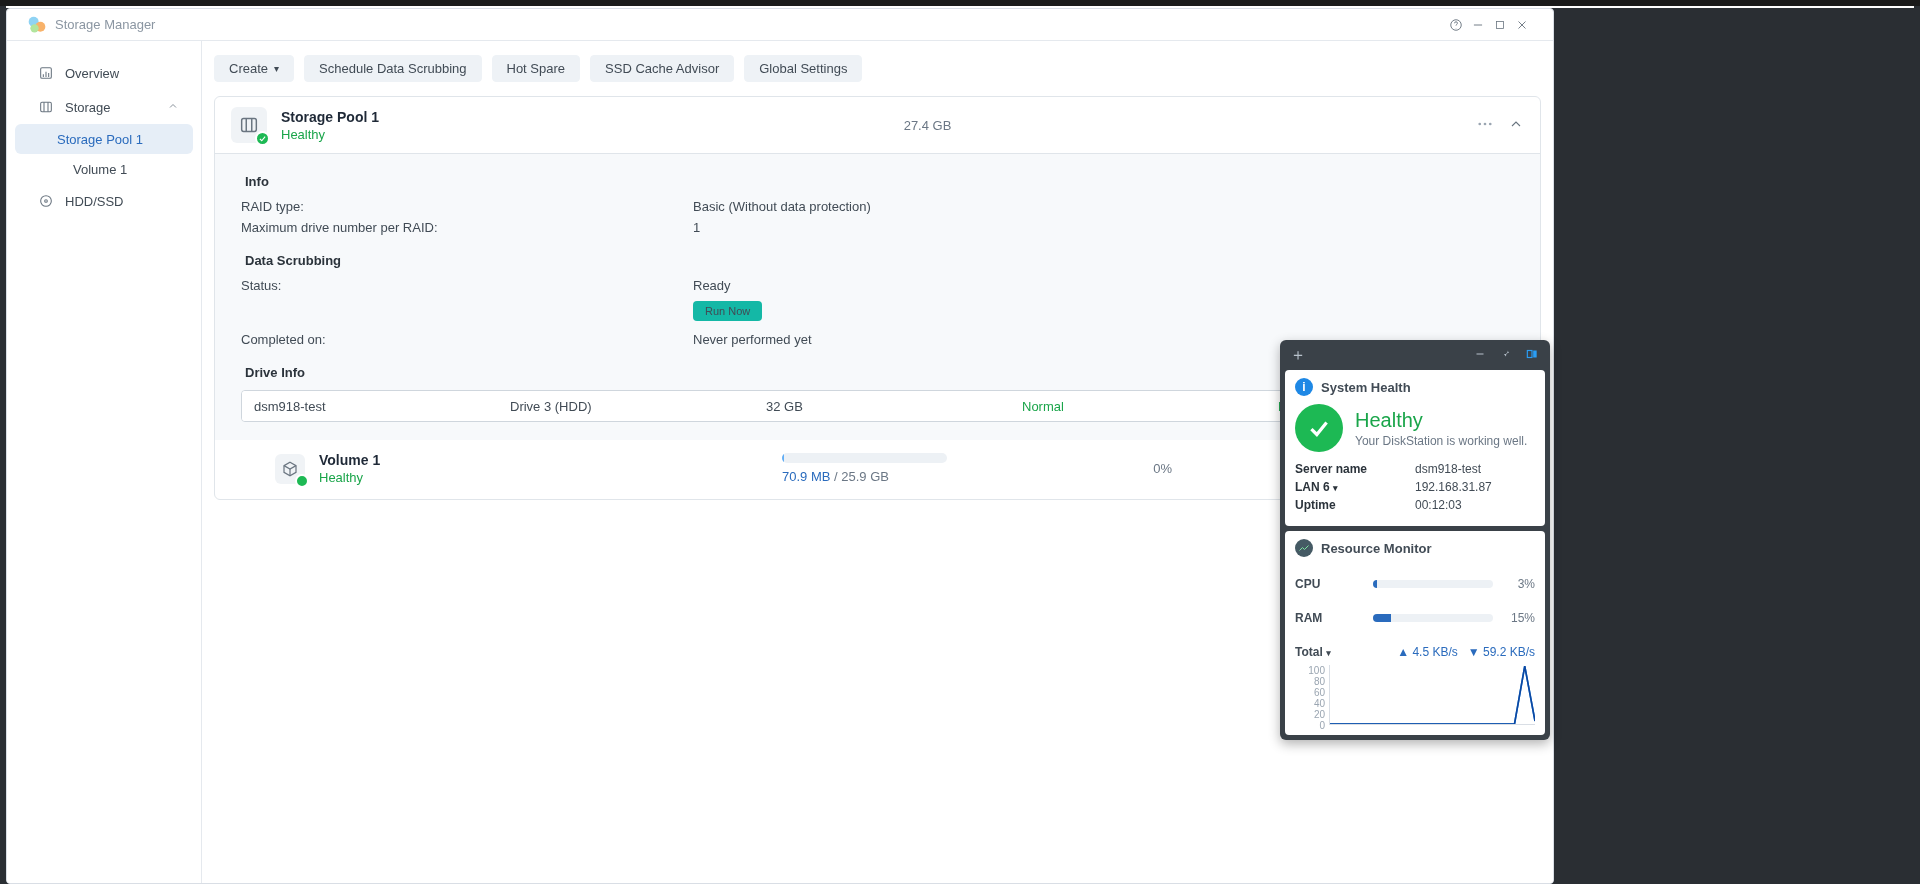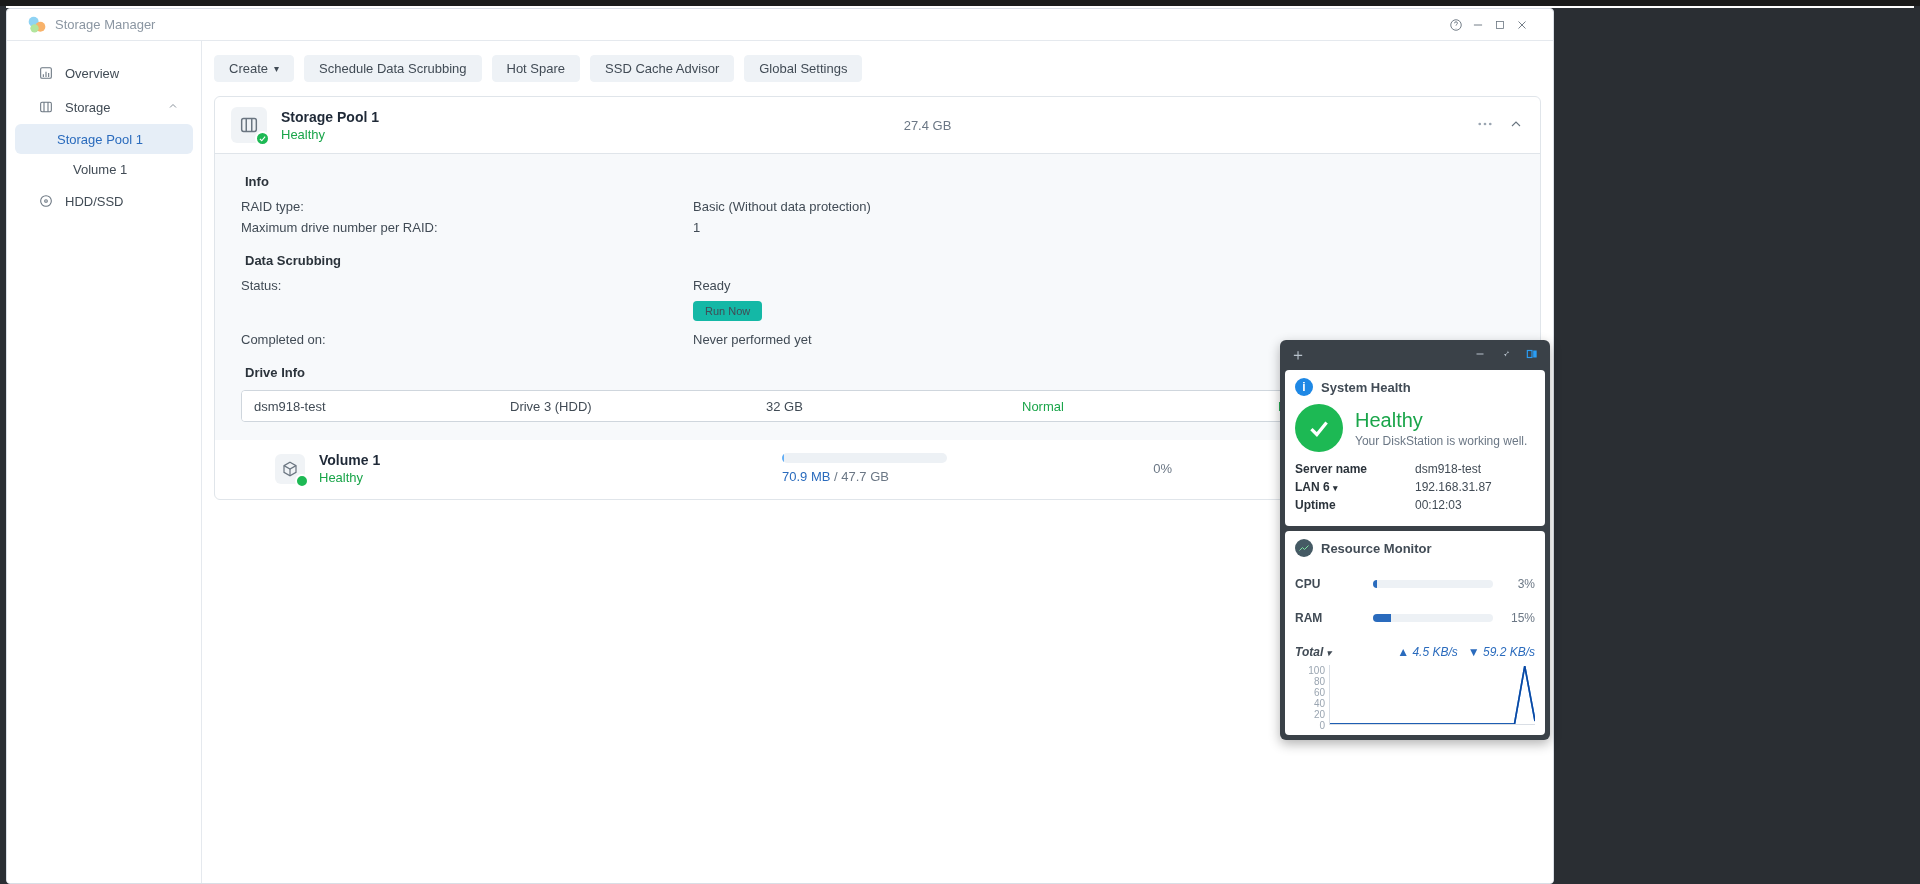--- a/index.html
+++ b/index.html
@@ -255,21 +255,21 @@
   .health-row .h-title { color:#1aa54a; font-size:20px; font-weight:500; }
   .health-row .h-sub { font-size:12px; color:#6b7785; margin-top:2px; }
   .info-row { display:flex; font-size:12px; margin:4px 0; }
   .info-row .ik { width:120px; font-weight:600; color:#2b333b; }
   .info-row .iv { flex:1; color:#414b55; }
   .rm-row { display:flex; align-items:center; font-size:12px; margin:20px 0; }
   .rm-row .rmk { width:70px; font-weight:600; }
   .rm-row .bar { flex:1; height:8px; background:#edf1f5; border-radius:4px; margin:0 8px; overflow:hidden; position:relative; }
   .rm-row .bar .fill { position:absolute; left:0; top:0; height:100%; background:#2a6bbd; }
   .rm-row .pct { width:34px; text-align:right; color:#6b7785; }
-  .net-row { display:flex; align-items:flex-start; font-size:12px; margin-top:7px;font-style:italic; }
+  .net-row { display:flex; align-items:flex-start; font-size:12px; margin-top:7px; }
   .net-row .rmk { width:70px; font-weight:600; }
   .net-row .up, .net-row .down { color:#2a6bbd; margin-left:auto; }
   .net-row .down { color:#2a6bbd; margin-left:10px; }
 
   
   .mini-chart { position:relative; margin-top:6px; height:60px; }
   .mini-chart .ylabels { position:absolute; left:0; top:0; height:100%; display:flex; flex-direction:column; justify-content:space-between; font-size:10px; color:#9aa5b1; text-align:right; width:30px; }
   .mini-chart .plot { position:absolute; left:34px; right:0; top:0; bottom:0; border-left:1px solid #d9dee5; border-bottom:1px solid #d9dee5; }
 
   
@@ -479,21 +479,21 @@
           </div>
           <div class="vol-titles">
             <div class="name">Volume 1</div>
             <div class="status-healthy">Healthy</div>
           </div>
           <div class="usage">
             <div class="bar">
                 <div class="fill"></div>
               </div>
             <div class="text">
-              <span class="used">70.9 MB</span><span> / </span><span>47.7 GB</span>
+              <span class="used">70.9 MB</span><span> / </span><span>25.9 GB</span>
             </div>
           </div>
           <div class="percent">0%</div>
           <div class="placeholder-right"></div>
         </div>
 
       </div>
 
     </div>
   </div>

